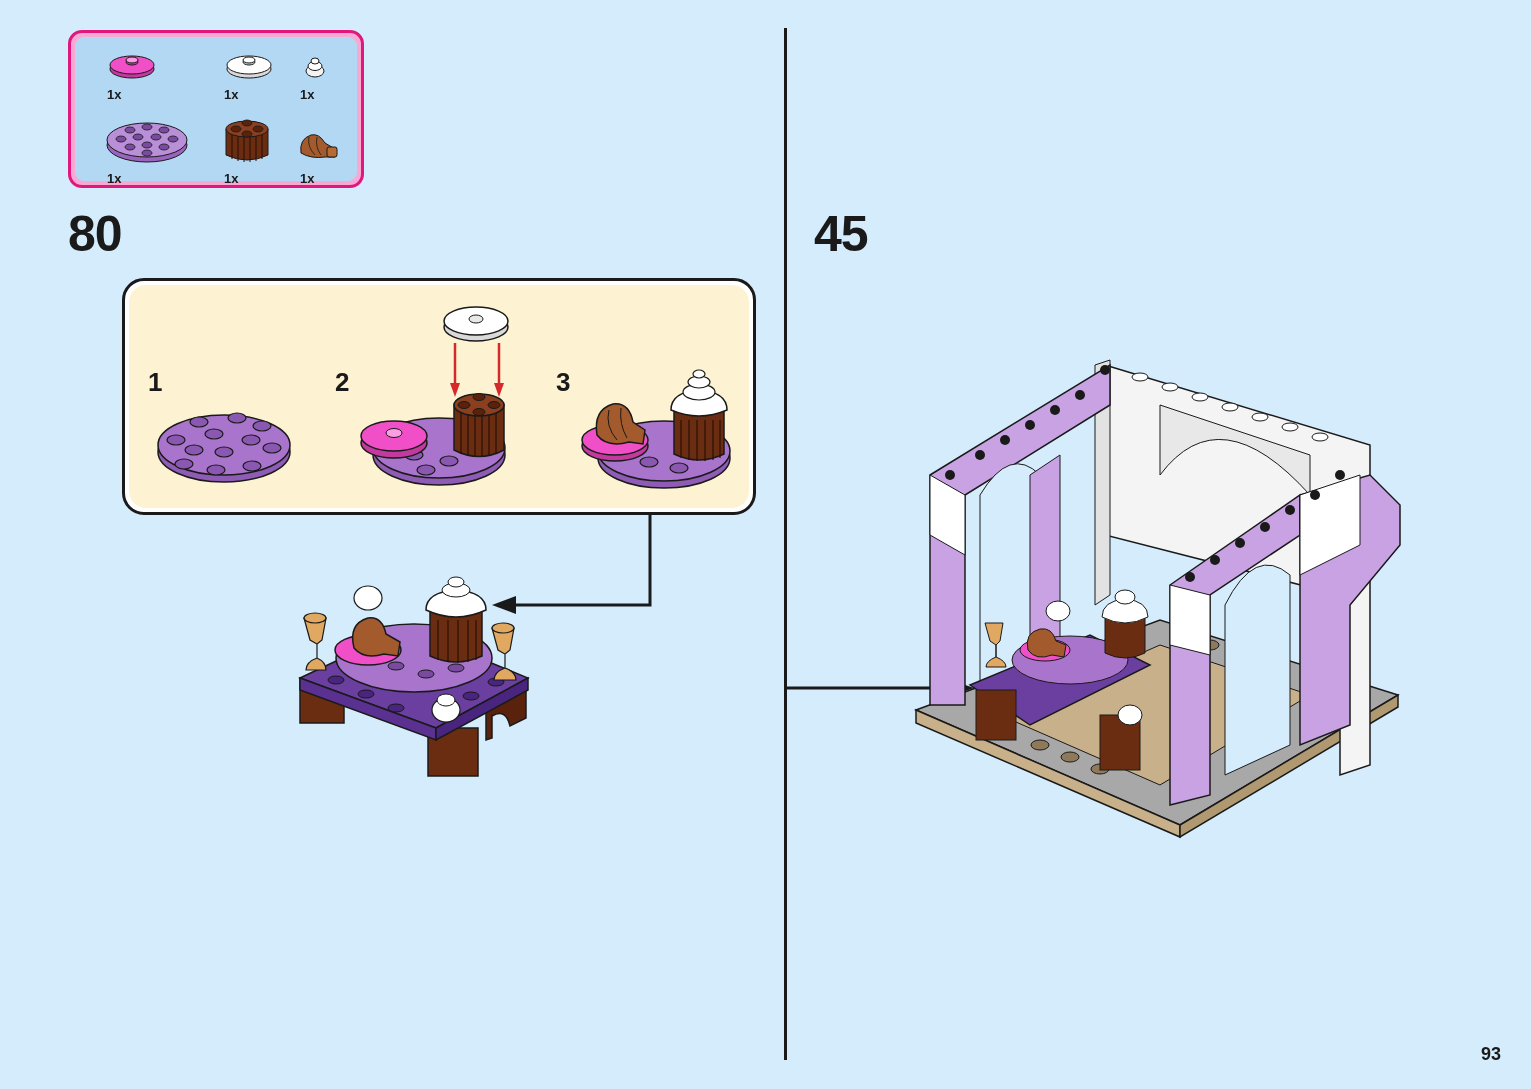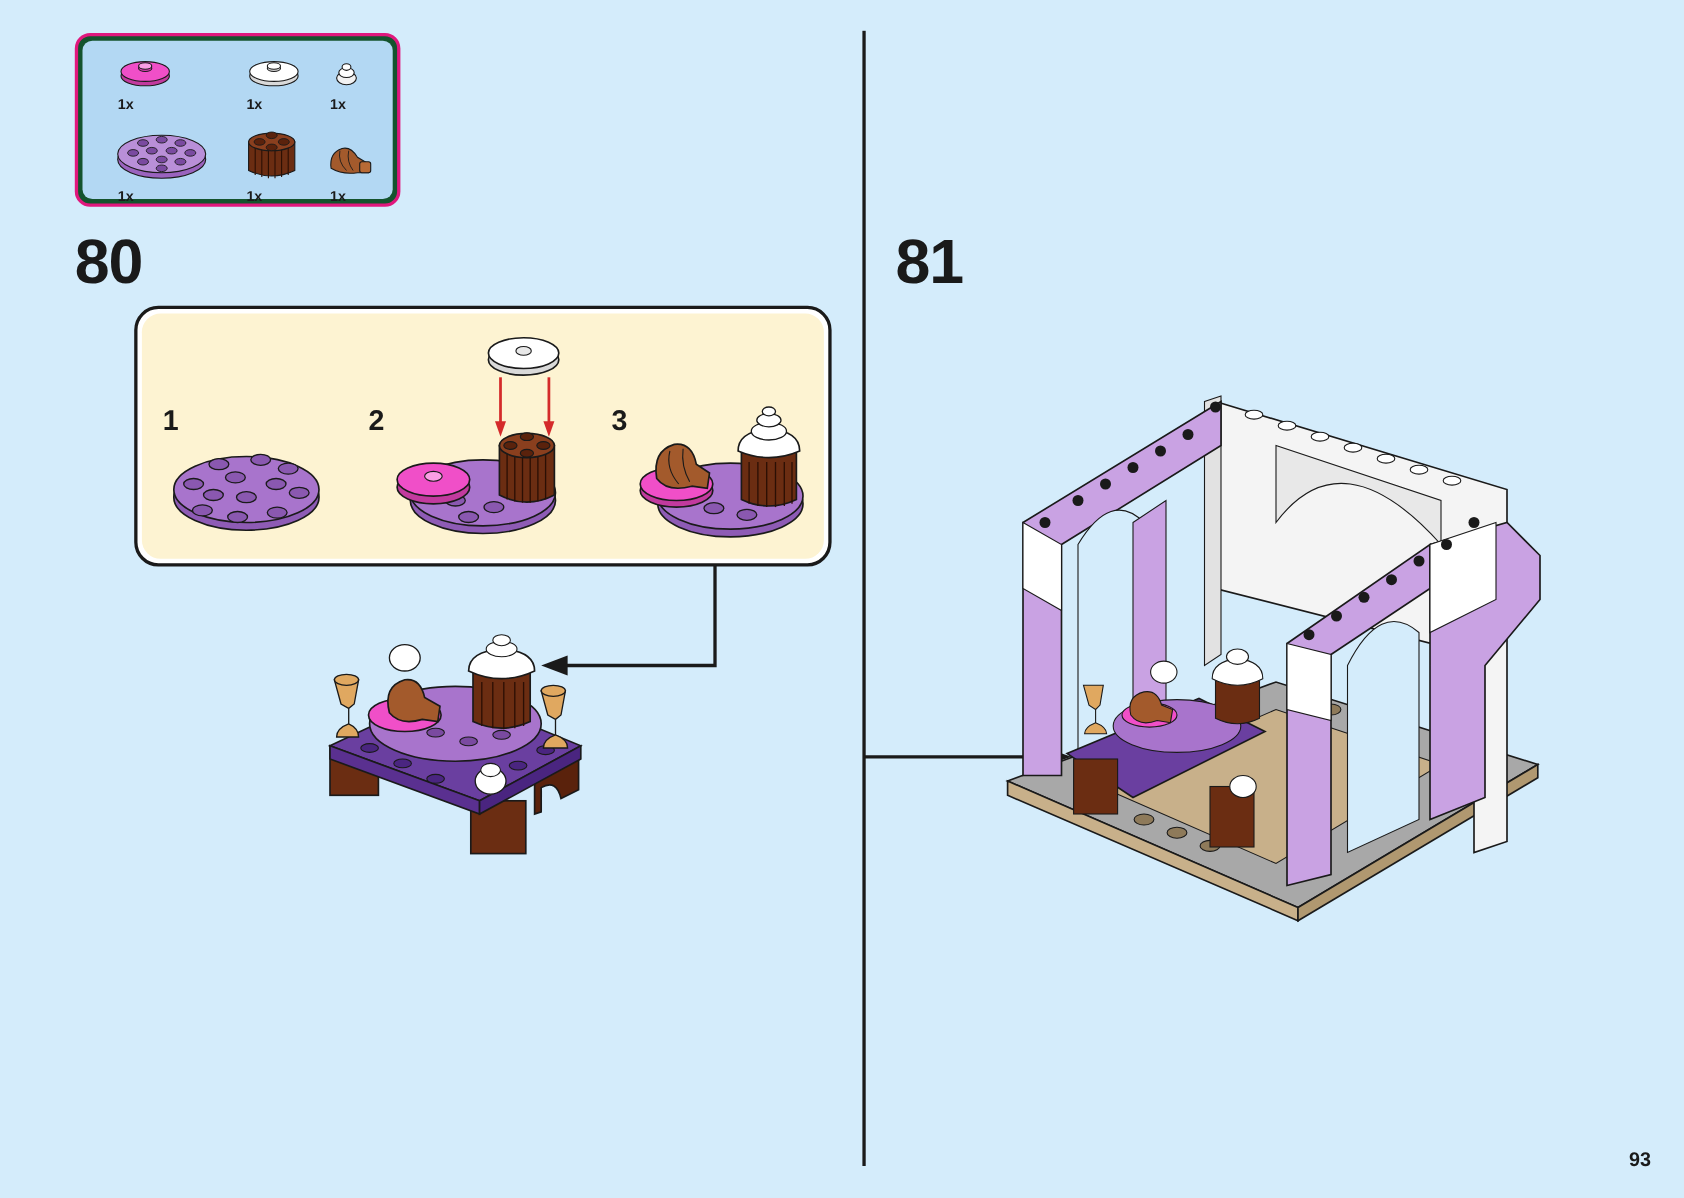--- a/index.html
+++ b/index.html
@@ -4,28 +4,28 @@
 <style>
   html, body { margin:0; padding:0; }
   body {
     width:1531px; height:1089px; position:relative; overflow:hidden;
     background:#d4ecfb;
     font-family:"Liberation Sans", sans-serif;
   }
   .abs { position:absolute; }
   .parts-list {
     left:68px; top:30px; width:296px; height:158px;
-    border:3px solid #e0177d; border-radius:14px; background:#14532d; padding:0; box-sizing:border-box;
+    border:3px solid #e0177d; border-radius:14px; background:#f9a8d4; padding:0; box-sizing:border-box;
   }
   .parts-inner {
     position:absolute; left:4px; top:4px; right:4px; bottom:4px;
     background:#b3d8f3; border-radius:9px;
   }
   .qty { position:absolute; font-weight:bold; font-size:13px; color:#1a1a1a; }
-  .step-num { position:absolute; font-weight:bold; font-size:57px; color:#1a1a1a; letter-spacing:-1px; }
+  .step-num { position:absolute; font-weight:bold; font-size:50px; color:#1a1a1a; letter-spacing:-1px; }
   .divider { left:784px; top:28px; width:3px; height:1032px; background:#1a1a1a; }
   .substep-box {
     left:122px; top:278px; width:634px; height:237px; box-sizing:border-box;
     border:3px solid #1a1a1a; border-radius:22px; background:#fff; 
   }
   .substep-inner {
     position:absolute; left:4px; top:4px; right:4px; bottom:4px;
     background:#fdf3d2; border-radius:17px;
   }
   .sub-num { position:absolute; font-weight:bold; font-size:26px; color:#1a1a1a; }
@@ -260,21 +260,21 @@
     <path d="M196 50 L218 50 L214 72 L209 76 L209 90 Q198 94 198 102 L220 102 Q220 94 209 90 L209 76 L202 72 Z"></path>
     <ellipse cx="207" cy="50" rx="11" ry="5"></ellipse>
   </g>
 
   <ellipse cx="150" cy="132" rx="14" ry="12" fill="#fff" stroke="#1a1a1a" stroke-width="1.2"></ellipse>
   <ellipse cx="150" cy="122" rx="9" ry="6" fill="#fff" stroke="#1a1a1a"></ellipse>
 </svg>
 
 <div class="abs divider"></div>
 
-<span class="step-num" style="left:814px;top:205px">81</span>
+<span class="step-num" style="left:814px;top:205px">45</span>
 
 <svg style="left:786px;top:678px" width="190" height="20" viewBox="0 0 190 20">
   <line x1="0" y1="10" x2="165" y2="10" stroke="#1a1a1a" stroke-width="3"></line>
   <polygon points="188,10 162,1 162,19" fill="#1a1a1a"></polygon>
 </svg>
 
 <svg style="left:910px;top:345px" width="500" height="500" viewBox="0 0 500 500">
 
   <polygon points="6,365 250,275 488,350 270,480" fill="#a8a8a8" stroke="#1a1a1a" stroke-width="1.5"></polygon>
   <polygon points="6,365 270,480 270,492 6,378" fill="#c8b08a" stroke="#1a1a1a" stroke-width="1.5"></polygon>

